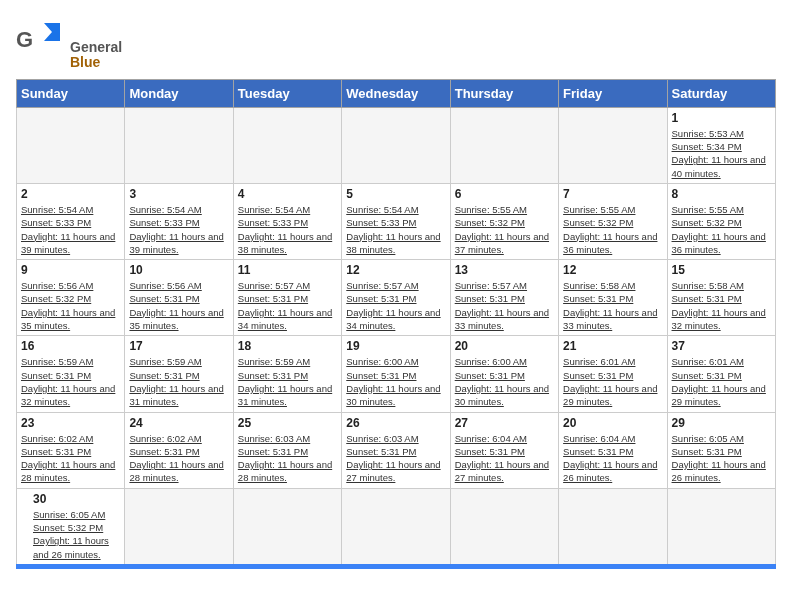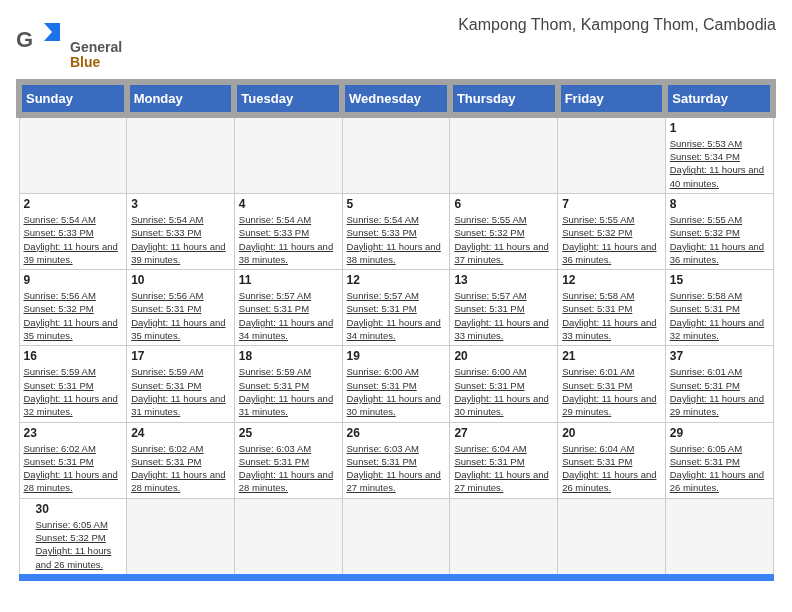--- a/index.html
+++ b/index.html
@@ -38,21 +38,21 @@
       border-collapse: collapse;
       border: 1px solid #ccc;
     }
     .calendar th {
       background: #3a6bbf;
       color: #fff;
       font-size: 13px;
       font-weight: bold;
       padding: 6px 4px;
       text-align: left;
-      border: 6px solid #a3a3a3;
+      border: 1px solid #a3a3a3;
     }
     .calendar td {
       vertical-align: top;
       border: 1px solid #ccc;
       padding: 3px 4px;
       width: 108px;
       min-height: 70px;
       font-size: 10px;
       color: #333;
       background: #fff;
@@ -67,21 +67,21 @@
       display: block;
       margin-bottom: 2px;
     }
     .day-info {
       font-size: 9.5px;
       line-height: 1.4;
       color: #333;
       text-decoration: underline;
     }
     .last-row td {
-      border-bottom: 7px solid #3b82f6;
+      border-bottom: 5px solid #3b82f6;
       padding-left: 16px;
     }
   </style>
 </head>
 <body>
 
 <div class="header-section">
   <div class="logo-area">
     <div style="display:flex;align-items:center;gap:6px;">
       <svg width="48" height="48" viewBox="0 0 48 48">
@@ -90,21 +90,20 @@
 
         <polygon points="28,4 44,4 44,22 28,22 36,13" fill="#1a73e8"></polygon>
       </svg>
       <div style="display:flex;flex-direction:column;line-height:1.1;margin-top:24px;">
         <span style="font-size:14px;font-weight:bold;color:#555;">General</span>
         <span style="font-size:14px;font-weight:bold;color:#a16207;">Blue</span>
       </div>
     </div>
   </div>
   <div class="title-area">
-    <div class="subtitle">Kampong Thom, Kampong Thom, Cambodia</div>
   </div>
 </div>
 
 <table class="calendar">
   <thead>
     <tr>
     <th>Sunday</th>
         <th>Monday</th>
         <th>Tuesday</th>
         <th>Wednesday</th>

